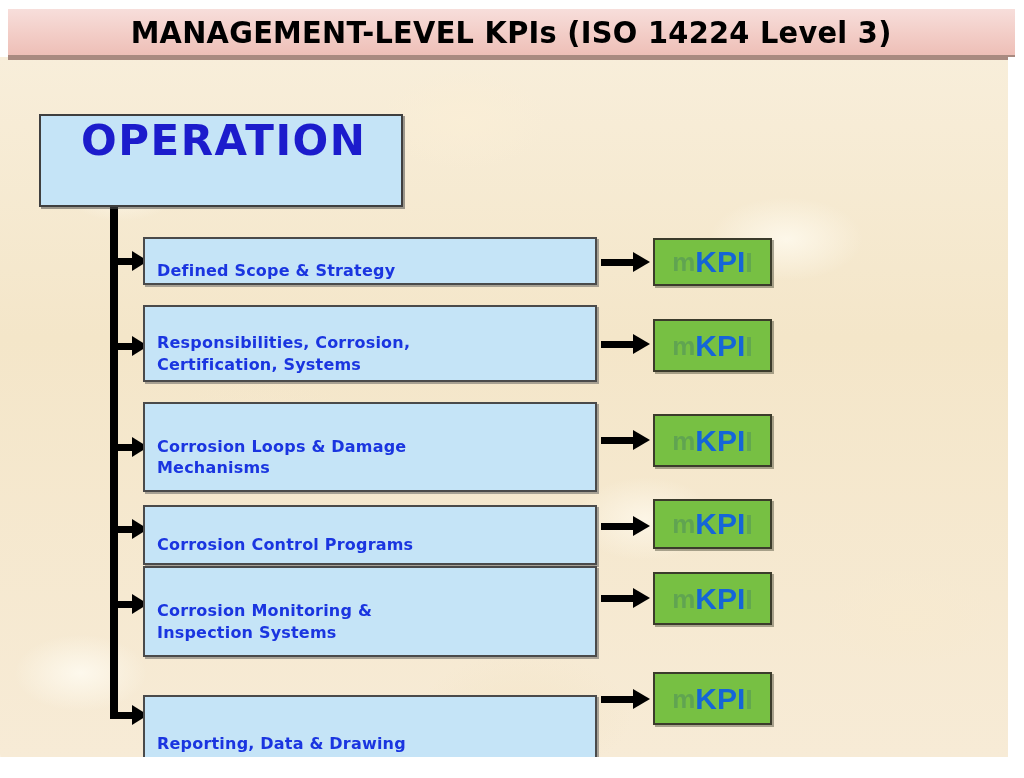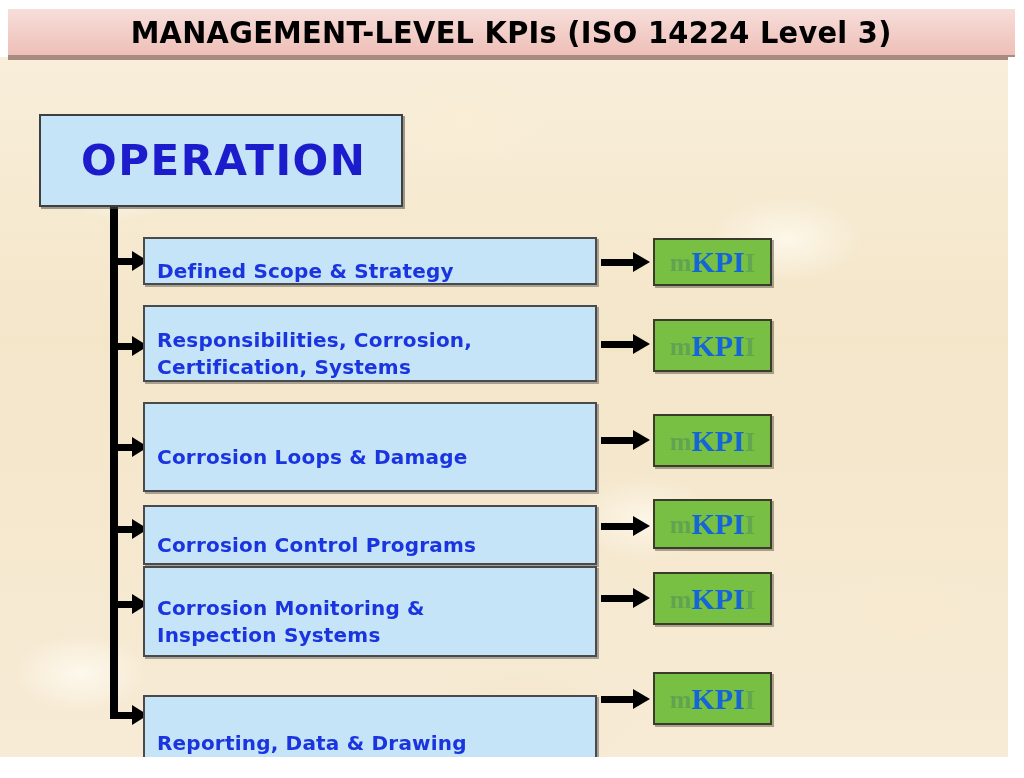--- a/index.html
+++ b/index.html
@@ -123,21 +123,20 @@
     position: absolute;
     left: 39px;
     top: 114px;
     width: 364px;
     height: 93px;
     background: #c5e4f7;
     border: 2px solid #3f3f3f;
     box-sizing: border-box;
     box-shadow: 2px 2px 0 rgba(80,80,80,0.55);
     display: flex;
-    align-items: center;
     padding-left: 40px;
     box-sizing: border-box;
   }
   #operation-label {
     font-family: "DejaVu Sans", sans-serif;
     font-size: 42px;
     font-weight: bold;
     color: #1c1ccc;
     letter-spacing: 1.5px;
   }
@@ -150,21 +149,21 @@
     background: #c5e4f7;
     border: 2px solid #4a4a4a;
     box-sizing: border-box;
     box-shadow: 2px 2px 0 rgba(90,90,90,0.5);
     display: flex;
     align-items: center;
     padding: 0 10px 0 12px;
   }
   .process-label {
     font-family: "DejaVu Sans", sans-serif;
-    font-size: 20px;
+    font-size: 16px;
     font-weight: bold;
     color: #1a35e0;
     line-height: 1.32;
     letter-spacing: 0.2px;
     margin-top: 20px;
   }
 
   
   .kpi-box {
     position: absolute;
@@ -175,21 +174,21 @@
     box-sizing: border-box;
     box-shadow: 2px 2px 0 rgba(70,70,50,0.45);
     display: flex;
     align-items: center;
     justify-content: center;
     position: absolute;
   }
   .kpi-inner {
     position: relative;
     display: inline-block;
-    font-family: Liberation Serif, serif;
+    font-family: Liberation Sans, sans-serif;
     font-weight: bold;
     font-size: 30px;
     line-height: 1;
   }
   .kpi-ghost-left {
     color: rgba(40,95,120,0.28);
     font-size: 26px;
     vertical-align: 1px;
   }
   .kpi-main {
@@ -251,20 +250,21 @@
   <div class="process-box" style="top:305px;height:77px">
     <div class="process-label">
       <span>Responsibilities,  Corrosion,</span><br>
       <span>Certification,  Systems</span>
     </div>
   </div>
 
   <div class="process-box" style="top:402px;height:90px">
     <div class="process-label">
       <span>Corrosion Loops &amp; Damage</span><br>
+      <span>Mechanisms</span>
     </div>
   </div>
 
   <div class="process-box" style="top:505px;height:60px">
     <div class="process-label">
       <span>Corrosion Control Programs</span>
     </div>
   </div>
 
   <div class="process-box" style="top:566px;height:91px">

